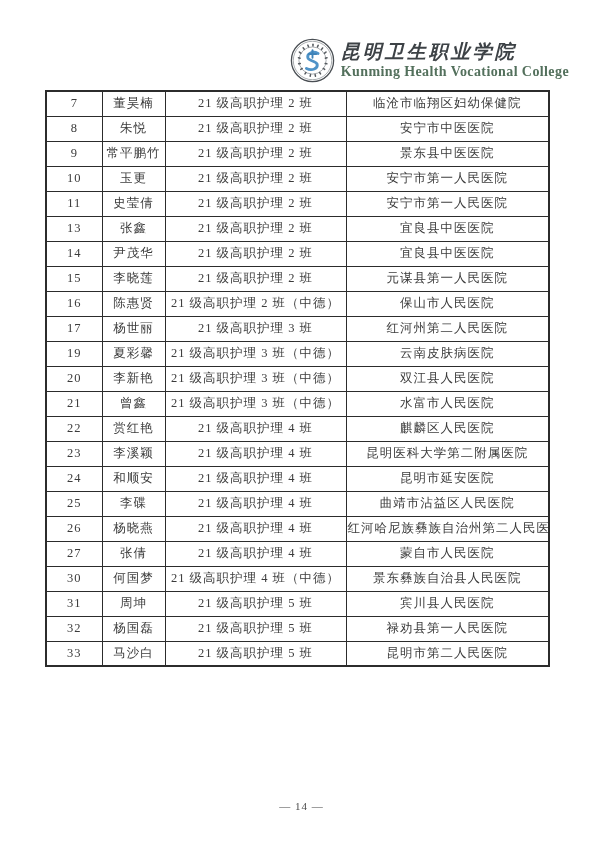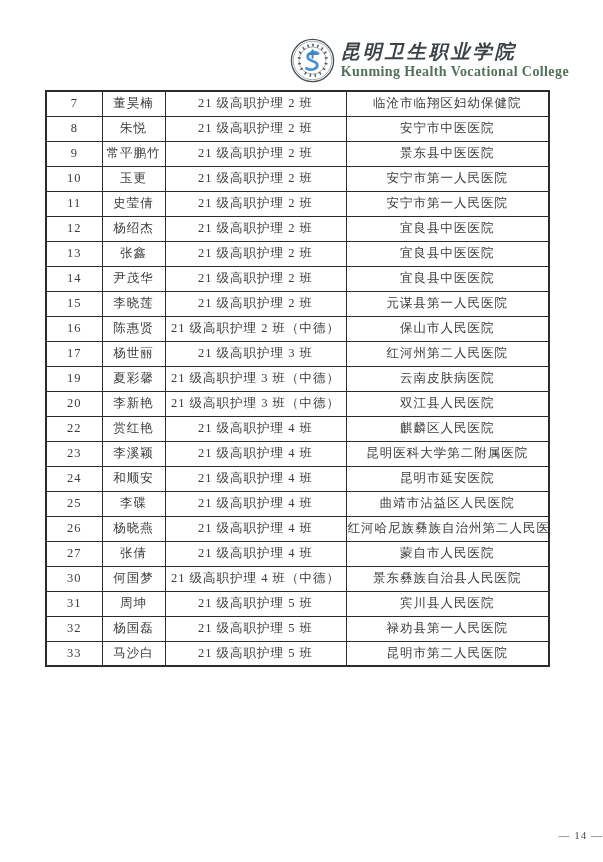--- a/index.html
+++ b/index.html
@@ -69,23 +69,23 @@
   .placement-table { border: 2px solid #2c2c2c; }
   .col-no { width: 56px; }
   .col-name { width: 63px; }
   .col-class { width: 181px; }
   .col-hospital { width: 203px; }
   .cell-no { font-family: "Liberation Serif", serif; letter-spacing: 0; }
 
   
   .footer {
     position: absolute;
-    left: 0; top: 829px;
+    left: 0; top: 800px;
     width: 603px;
-    text-align: right;
+    text-align: center;
     font-size: 11px;
     letter-spacing: 1px;
     color: #4c4c4c;
     font-family: "Liberation Serif", serif;
   }
 </style>
 </head>
 <body>
 
 <div class="header">
@@ -160,26 +160,20 @@
         <td class="cell-class">21 级高职护理 2 班</td>
         <td class="cell-hospital">安宁市第一人民医院</td>
       </tr>
       <tr>
         <td class="cell-no">11</td>
         <td class="cell-name">史莹倩</td>
         <td class="cell-class">21 级高职护理 2 班</td>
         <td class="cell-hospital">安宁市第一人民医院</td>
       </tr>
       <tr>
-        <td class="cell-no">12</td>
-        <td class="cell-name">杨绍杰</td>
-        <td class="cell-class">21 级高职护理 2 班</td>
-        <td class="cell-hospital">宜良县中医医院</td>
-      </tr>
-      <tr>
         <td class="cell-no">13</td>
         <td class="cell-name">张鑫</td>
         <td class="cell-class">21 级高职护理 2 班</td>
         <td class="cell-hospital">宜良县中医医院</td>
       </tr>
       <tr>
         <td class="cell-no">14</td>
         <td class="cell-name">尹茂华</td>
         <td class="cell-class">21 级高职护理 2 班</td>
         <td class="cell-hospital">宜良县中医医院</td>
@@ -208,20 +202,26 @@
         <td class="cell-class">21 级高职护理 3 班（中德）</td>
         <td class="cell-hospital">云南皮肤病医院</td>
       </tr>
       <tr>
         <td class="cell-no">20</td>
         <td class="cell-name">李新艳</td>
         <td class="cell-class">21 级高职护理 3 班（中德）</td>
         <td class="cell-hospital">双江县人民医院</td>
       </tr>
       <tr>
+        <td class="cell-no">21</td>
+        <td class="cell-name">曾鑫</td>
+        <td class="cell-class">21 级高职护理 3 班（中德）</td>
+        <td class="cell-hospital">水富市人民医院</td>
+      </tr>
+      <tr>
         <td class="cell-no">22</td>
         <td class="cell-name">赏红艳</td>
         <td class="cell-class">21 级高职护理 4 班</td>
         <td class="cell-hospital">麒麟区人民医院</td>
       </tr>
       <tr>
         <td class="cell-no">23</td>
         <td class="cell-name">李溪颖</td>
         <td class="cell-class">21 级高职护理 4 班</td>
         <td class="cell-hospital">昆明医科大学第二附属医院</td>

